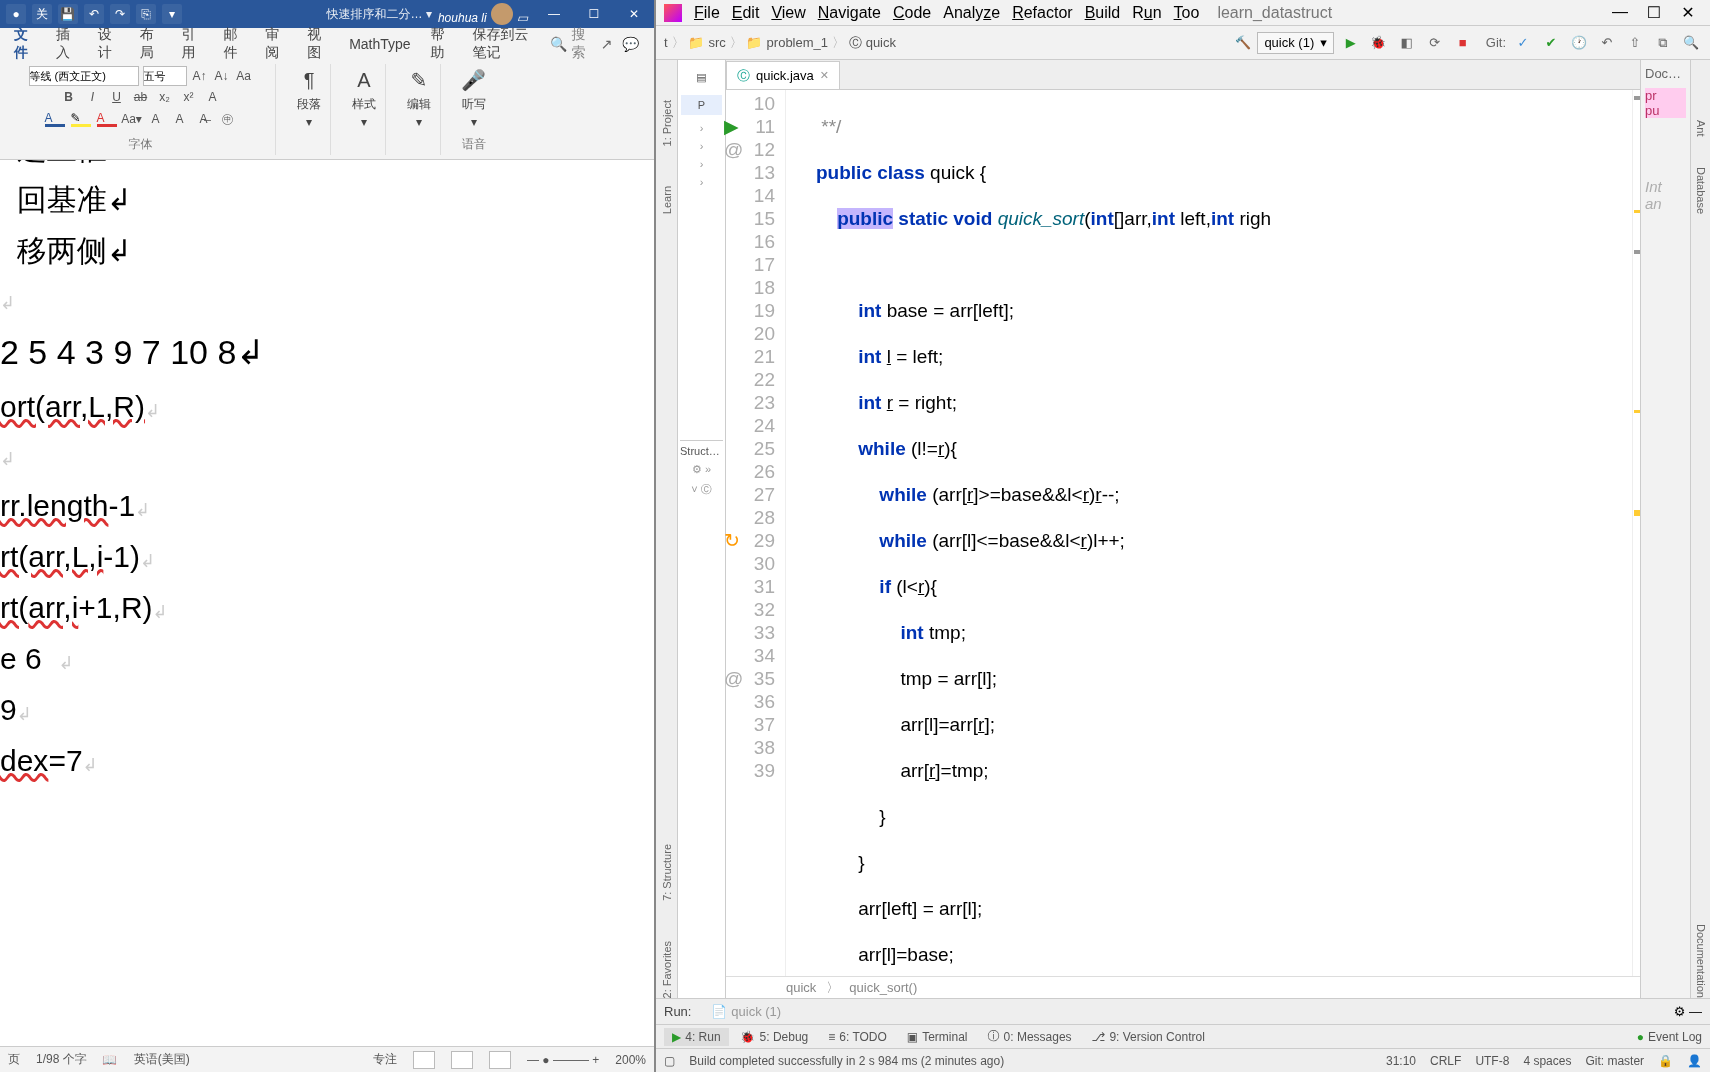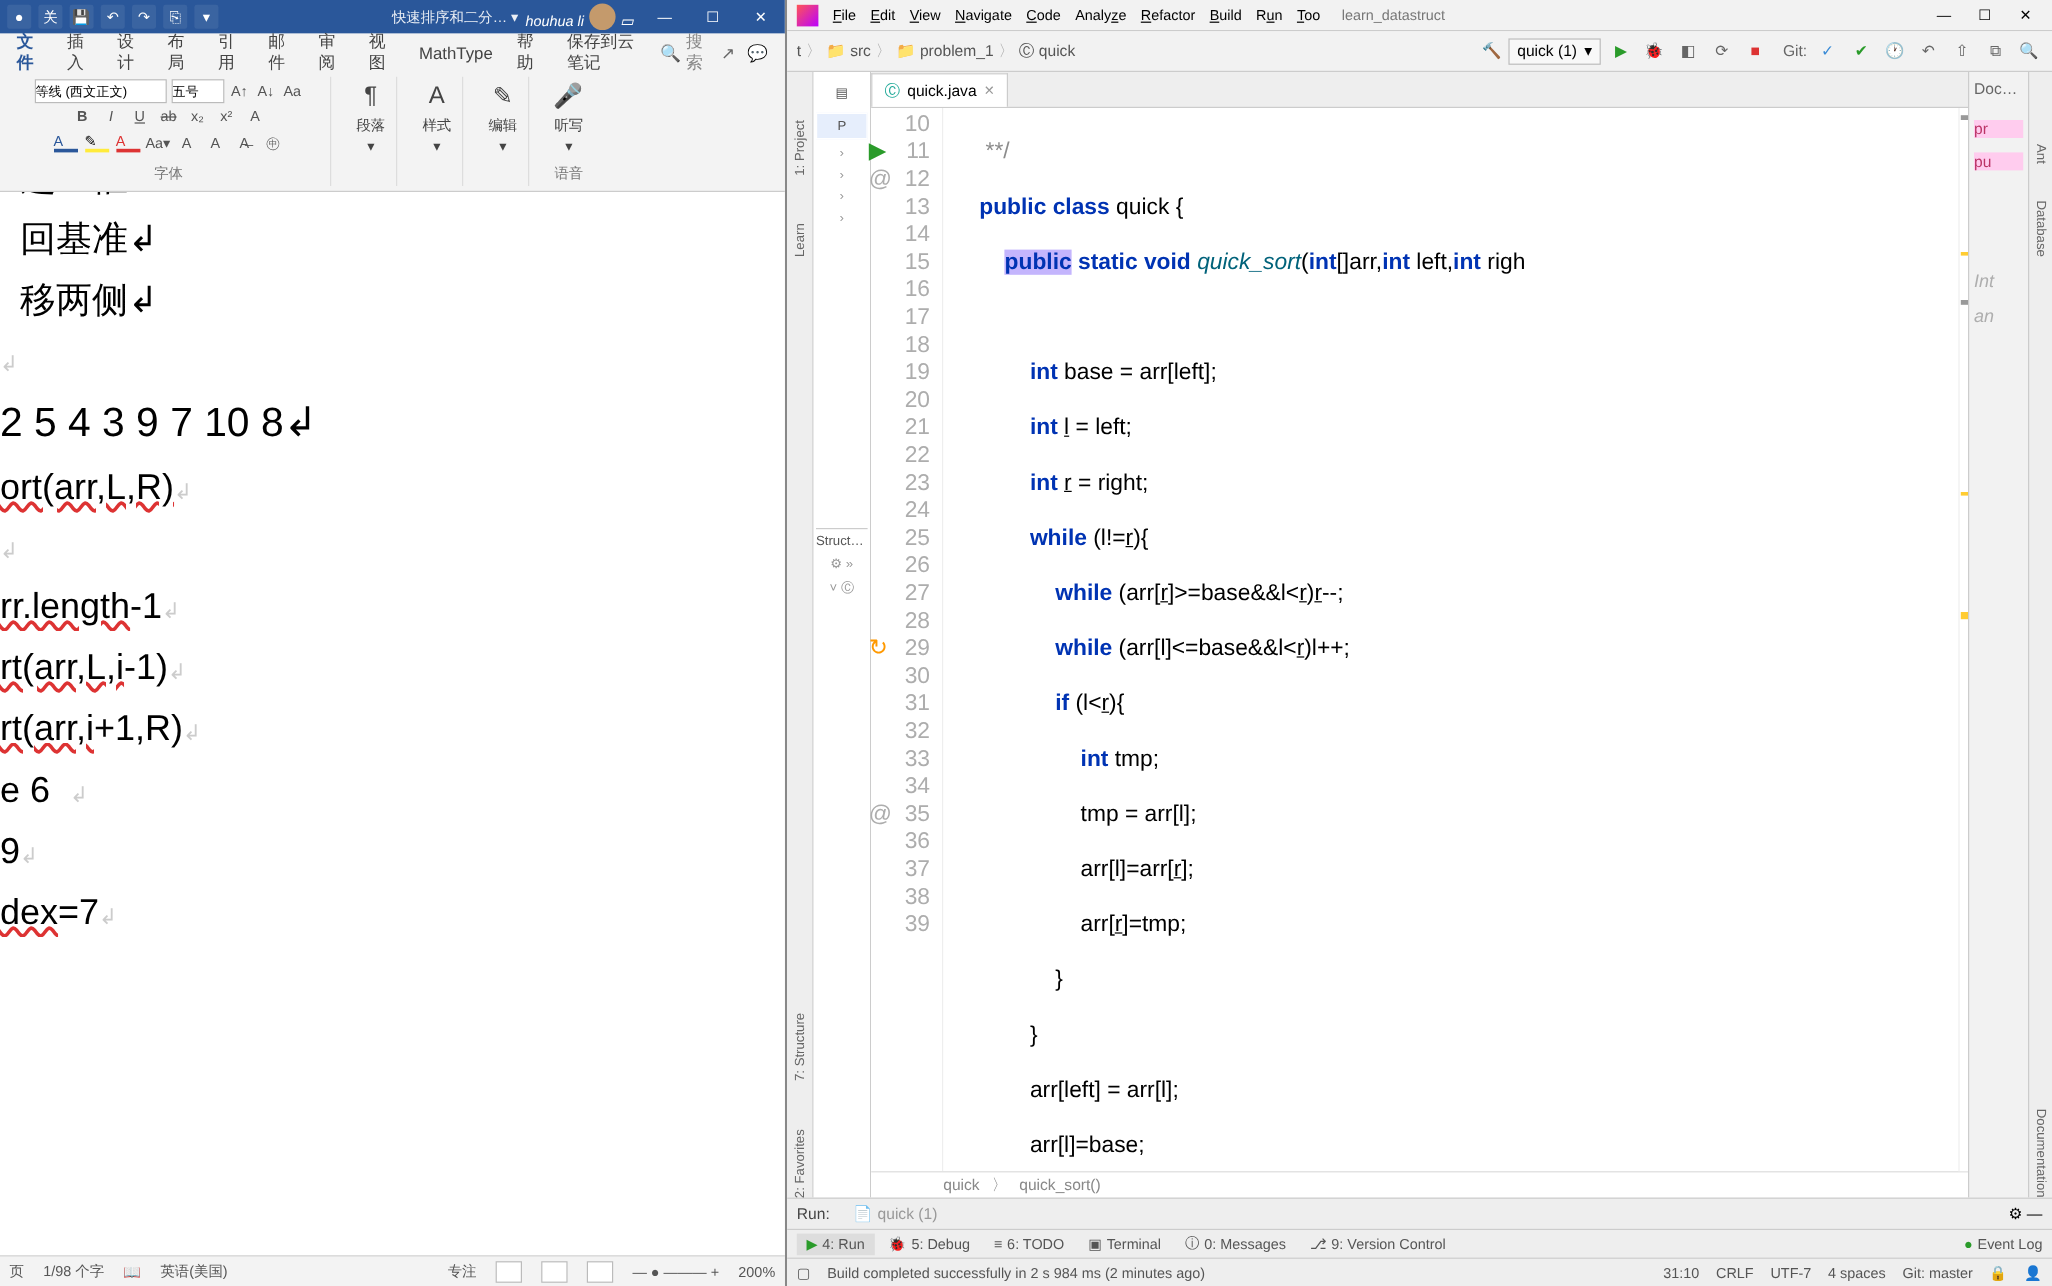--- a/index.html
+++ b/index.html
@@ -39,21 +39,21 @@
 .word-page .small{font-size:30px;}
 .redwave{text-decoration:underline wavy #d33;}
 .nums{font-size:34px;}
 .code{font-size:30px;}
 .ret{color:#ccc;font-size:18px;}
 .word-status{height:26px;background:#f3f3f3;border-top:1px solid #ccc;display:flex;align-items:center;gap:16px;padding:0 8px;font-size:12px;color:#555;}
 .word-status .spacer{flex:1;}
 .word-status .vbtn{width:22px;height:18px;border:1px solid #bbb;background:#fff;}
 
 .ide{flex:1;display:flex;flex-direction:column;background:#f2f2f2;position:relative;}
-.ide-menubar{height:26px;display:flex;align-items:center;gap:12px;padding:0 8px;font-size:12px;background:#f2f2f2;border-bottom:1px solid #ccc;}
+.ide-menubar{height:26px;display:flex;align-items:center;gap:12px;padding:0 8px;font-size:16px;background:#f2f2f2;border-bottom:1px solid #ccc;}
 .ide-menubar .logo{width:18px;height:18px;background:linear-gradient(135deg,#f55,#b0f);}
 .ide-menubar .mitem .ul{text-decoration:underline;}
 .ide-menubar .spacer{flex:1;}
 .ide-menubar .project{color:#777;padding:0 6px;}
 .ide-menubar .win{display:flex;gap:6px;}
 .ide-menubar .win span{width:28px;text-align:center;}
 .ide-toolbar{height:34px;display:flex;align-items:center;gap:4px;padding:0 8px;font-size:13px;background:#f2f2f2;border-bottom:1px solid #ccc;}
 .ide-toolbar .crumb{color:#555;}
 .ide-toolbar .sep{color:#aaa;}
 .folder{color:#4a88c7;}
@@ -86,21 +86,21 @@
 .gutter .gico{position:absolute;left:-2px;}
 .code-area{flex:1;padding:2px 0 0 10px;white-space:pre;overflow:hidden;position:relative;}
 .cl{height:23px;}
 .kw{color:#0033b3;font-weight:bold;}
 .fn{color:#00627a;font-style:italic;}
 .comm{color:#8c8c8c;}
 .warn{background:#c4b5fd;}
 .minimap{width:8px;background:#fff;border-left:1px solid #eee;position:relative;}
 .mm-mark{position:absolute;right:0;width:6px;height:4px;}
 
-.rtool{width:50px;background:#f2f2f2;border-left:1px solid #ccc;padding:6px 4px;font-size:13px;color:#666;display:flex;flex-direction:column;gap:12px;}
+.rtool{width:50px;background:#f2f2f2;border-left:1px solid #ccc;padding:6px 4px;font-size:13px;color:#666;display:flex;flex-direction:column;gap:0;}
 .rtool .rlab{height:22px;}
 .rtool .hint{color:#aeaeae;font-style:italic;font-size:15px;}
 
 .rstrip{width:20px;background:#eee;border-left:1px solid #ccc;display:flex;flex-direction:column;align-items:center;padding-top:60px;gap:30px;font-size:11px;color:#666;}
 .rstrip .vlabel{writing-mode:vertical-lr;}
 
 .breadcrumb{height:22px;background:#fff;border-top:1px solid #ddd;display:flex;align-items:center;gap:10px;padding:0 60px;font-size:13px;color:#888;}
 
 .runhdr{height:26px;background:#eee;border-top:1px solid #ccc;display:flex;align-items:center;padding:0 8px;font-size:13px;}
 .runhdr .lab{color:#444;}
@@ -452,19 +452,19 @@
         <span>Event Log</span>
       </span>
   </div>
 
   <div class="ide-status">
     <span>▢</span>
     <span>Build completed successfully in 2 s 984 ms (2 minutes ago)</span>
     <span class="spacer"></span>
     <span>31:10</span>
     <span>CRLF</span>
-    <span>UTF-7</span>
+    <span>UTF-8</span>
     <span>4 spaces</span>
     <span>Git: master</span>
     <span class="lock">🔒</span>
     <span>👤</span>
   </div>
 </div>
 
 </body></html>

